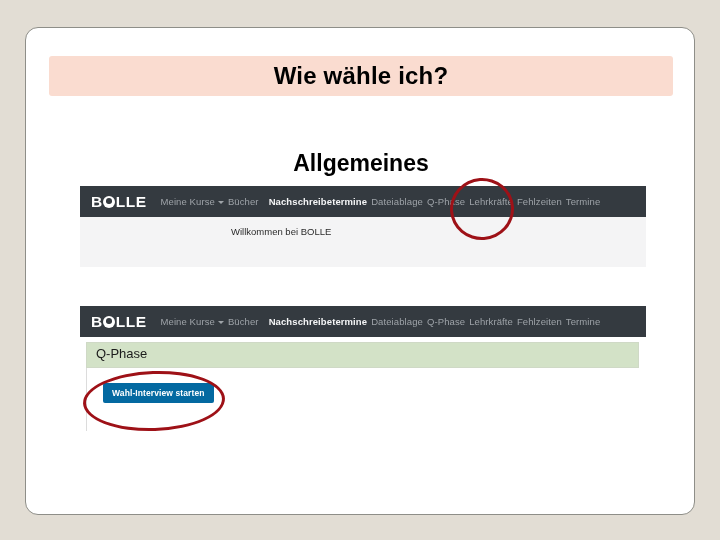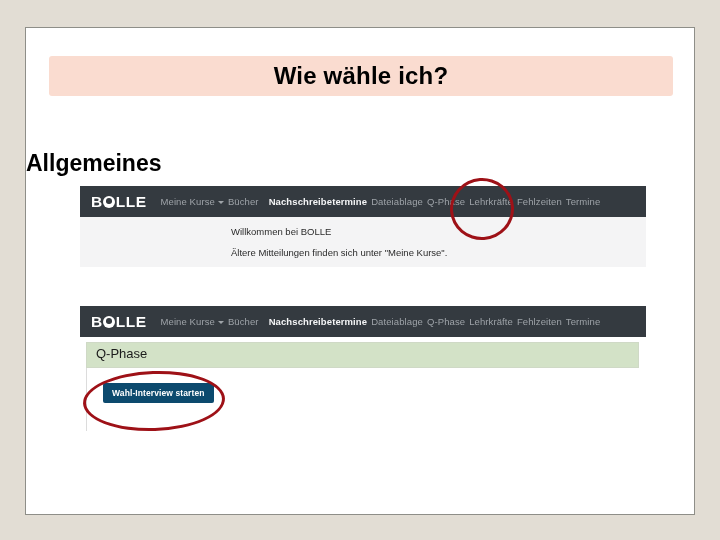--- a/index.html
+++ b/index.html
@@ -15,21 +15,21 @@
   }
 
   #slide {
     position: absolute;
     left: 25px;
     top: 27px;
     width: 670px;
     height: 488px;
     background: #ffffff;
     border: 1px solid #8e8e88;
-    border-radius: 0;
+    border-radius: 13px;
     box-sizing: border-box;
   }
 
   
   #title-banner {
     position: absolute;
     left: 23px;
     top: 28px;
     width: 624px;
     height: 40px;
@@ -46,21 +46,21 @@
     letter-spacing: 0.2px;
     white-space: nowrap;
   }
 
   
   #subtitle {
     position: absolute;
     left: 0;
     top: 122px;
     width: 670px;
-    text-align: left;
+    text-align: center;
     font-size: 23px;
     font-weight: bold;
     color: #000000;
   }
 
   
   .shot {
     position: absolute;
     background: #f4f4f5;
     overflow: hidden;
@@ -187,21 +187,21 @@
     top: 31px;
     width: 1px;
     height: 63px;
     background: #dcdcdc;
   }
   .start-button {
     position: absolute;
     left: 23px;
     top: 46px;
     padding: 5px 9px;
-    background: #0c4a6e;
+    background: #0369a1;
     color: #ffffff;
     font-size: 8.5px;
     font-weight: bold;
     border-radius: 2px;
     white-space: nowrap;
     letter-spacing: 0.1px;
   }
 
   
   .red-ellipse {
@@ -252,21 +252,20 @@
         <span class="navlink">Dateiablage</span>
         <span class="navlink">Q-Phase</span>
         <span class="navlink">Lehrkräfte</span>
         <span class="navlink">Fehlzeiten</span>
         <span class="navlink">Termine</span>
       </div>
     </div>
 
     <div class="body-one">
       <div class="line line-1">Willkommen bei BOLLE</div>
-      <div class="line line-2">Ältere Mitteilungen finden sich unter "Meine Kurse".</div>
     </div>
 
   </div>
 
   <div class="shot" id="shot-two">
 
     <div class="navbar">
       <div class="brand">
         <span>B</span>
         <span class="brand-mark"></span>

